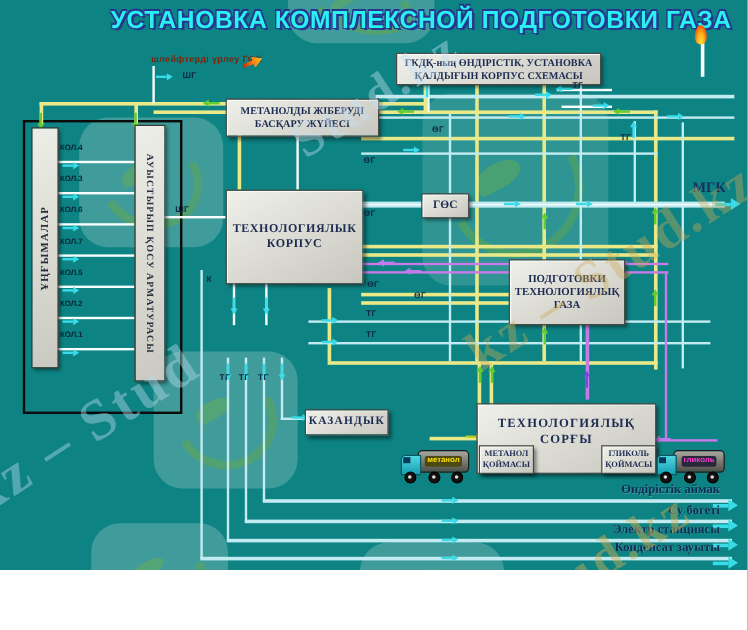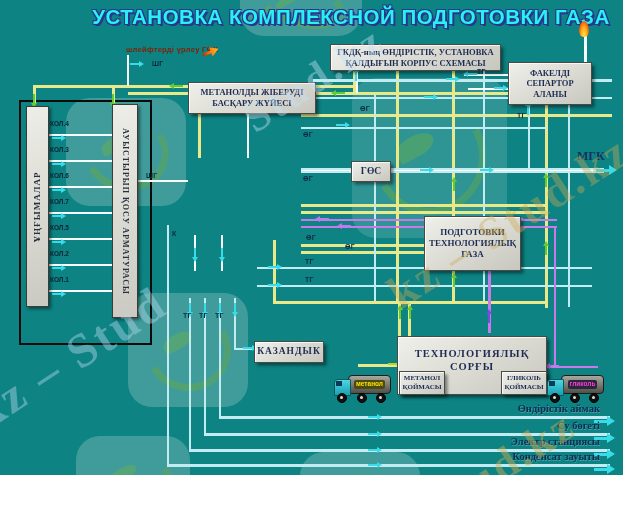--- a/index.html
+++ b/index.html
@@ -184,24 +184,23 @@
   </div>
 
   <div class="box" style="left:188px;top:82px;width:126px;height:30px;font-size:8.5px">
     <span>МЕТАНОЛДЫ ЖІБЕРУДІ</span>
     <span>БАСҚАРУ ЖҮЙЕСІ</span>
   </div>
   <div class="box" style="left:330px;top:44px;width:169px;height:25px;font-size:8.5px">
     <span>ГКДҚ-ның ӨНДІРІСТІК, УСТАНОВКА</span>
     <span>ҚАЛДЫҒЫН КОРПУС СХЕМАСЫ</span>
   </div>
-  <div class="box" style="left:508px;top:62px;width:82px;height:41px;font-size:8.5px">
-    <span>ФАКЕЛДІ</span>
-    <span>СЕПАРТОР</span>
-    <span>АЛАНЫ</span>
+  <div class="box" style="left:188px;top:158px;width:113px;height:77px;font-size:10px;letter-spacing:.5px">
+    <span>ТЕХНОЛОГИЯЛЫК</span>
+    <span>КОРПУС</span>
   </div>
   <div class="box" style="left:351px;top:161px;width:38px;height:19px;font-size:9.5px">
     <span>ГӨС</span>
   </div>
   <div class="box" style="left:424px;top:216px;width:95px;height:53px;font-size:9px">
     <span>ПОДГОТОВКИ</span>
     <span>ТЕХНОЛОГИЯЛЫҚ</span>
     <span>ГАЗА</span>
   </div>
   <div class="box" style="left:397px;top:336px;width:148px;height:57px;font-size:10.5px;letter-spacing:1px;justify-content:flex-start;padding-top:0">

